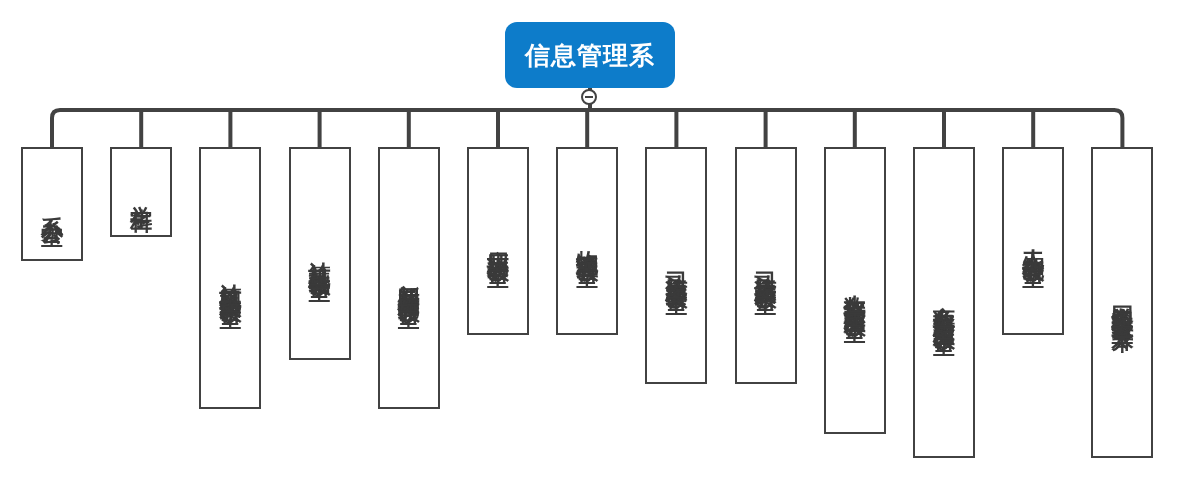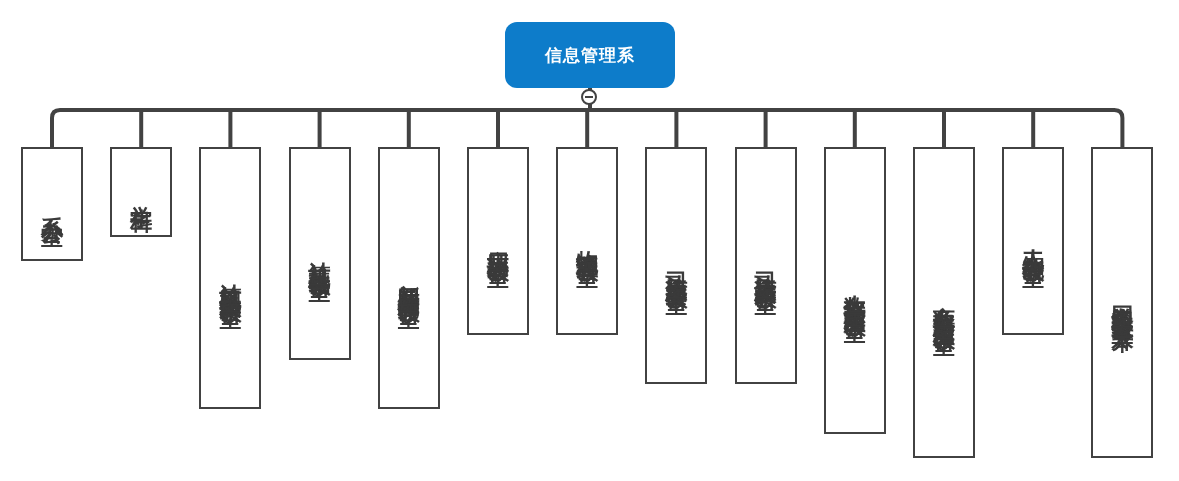--- a/index.html
+++ b/index.html
@@ -32,21 +32,21 @@
   .root-node {
     position: absolute;
     left: 505px; top: 22px;
     width: 170px; height: 66px;
     background: var(--root-bg);
     color: var(--root-text);
     border-radius: 12px;
     display: flex;
     align-items: center;
     justify-content: center;
-    font-size: 17px;
+    font-size: 25px;
     font-weight: bold;
     letter-spacing: 1px;
     cursor: pointer;
   }
   .collapse-btn {
     position: absolute;
     left: 581px; top: 89px;
     width: 16px; height: 16px;
     background: #ffffff;
     border: 2px solid var(--connector);

